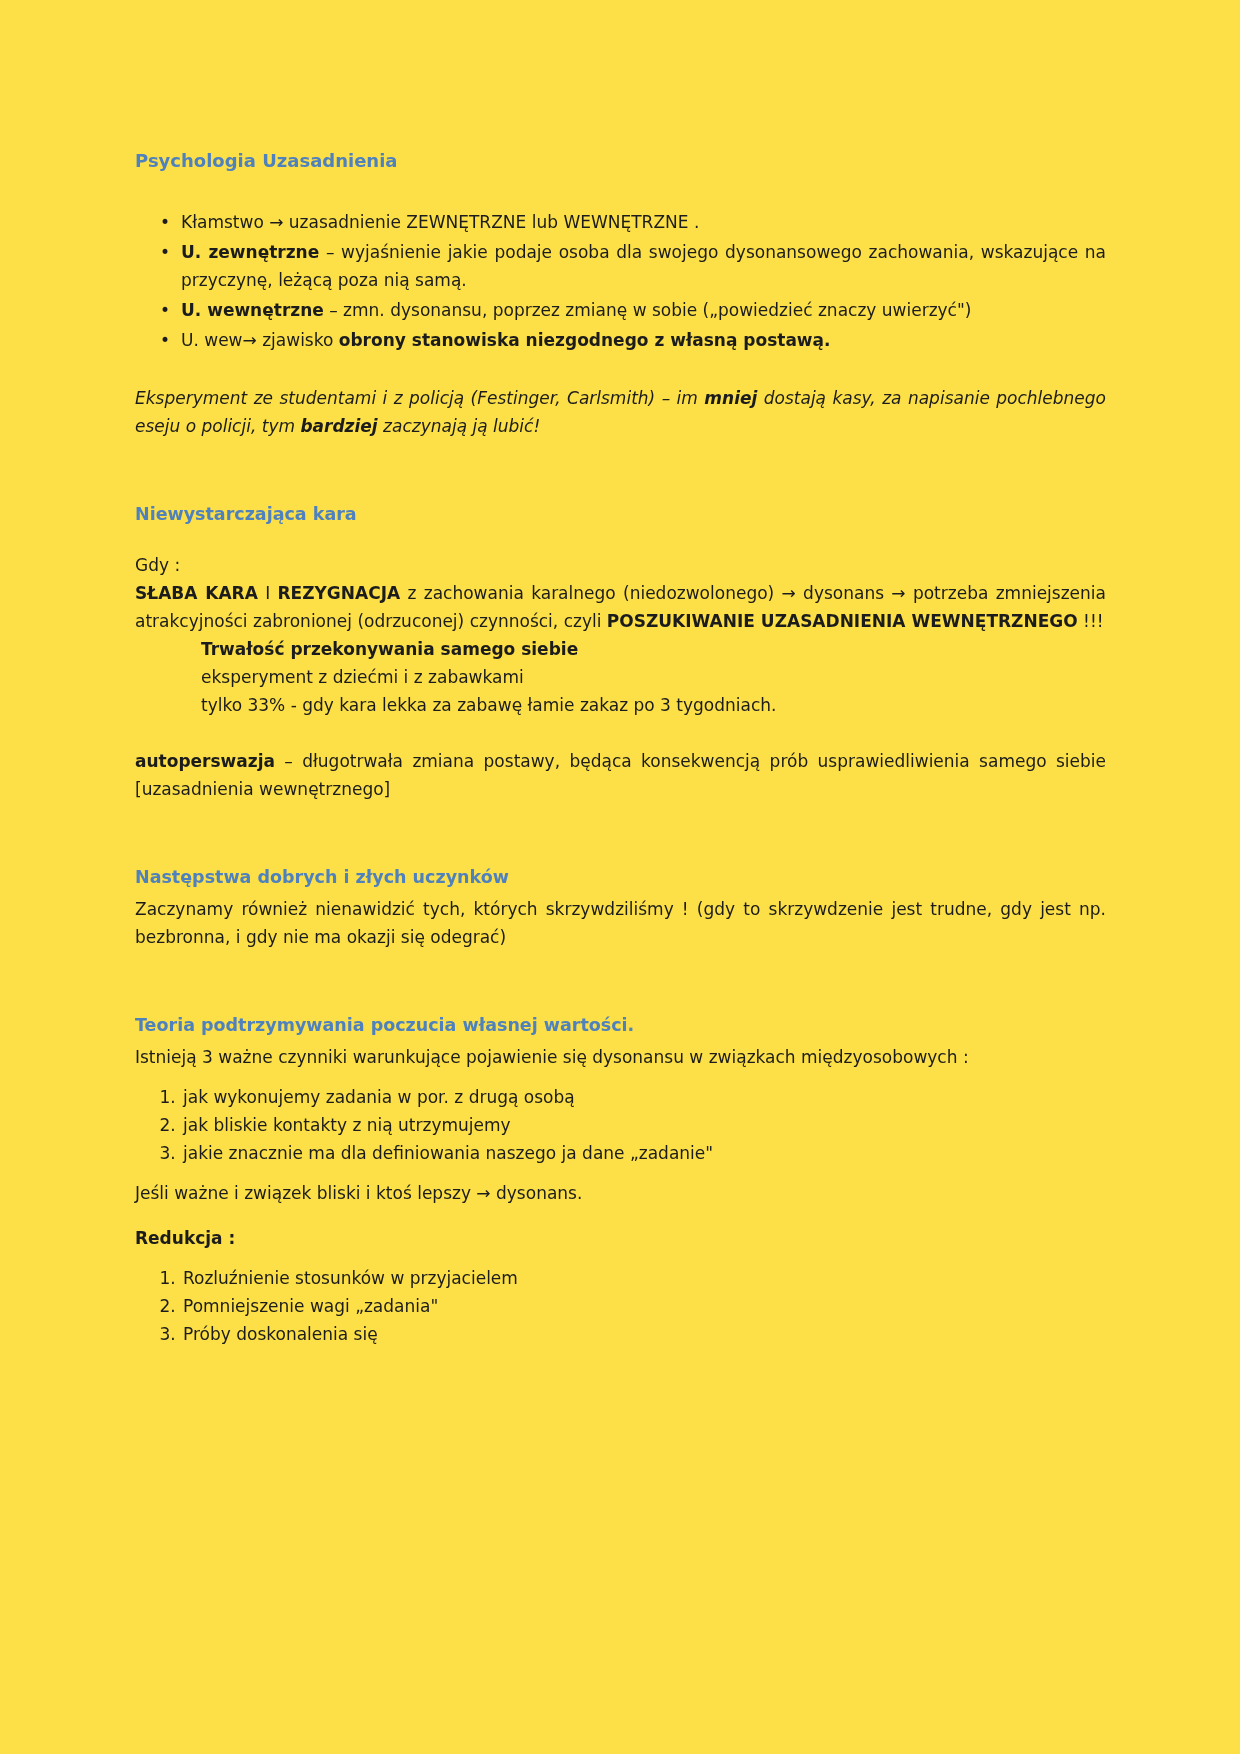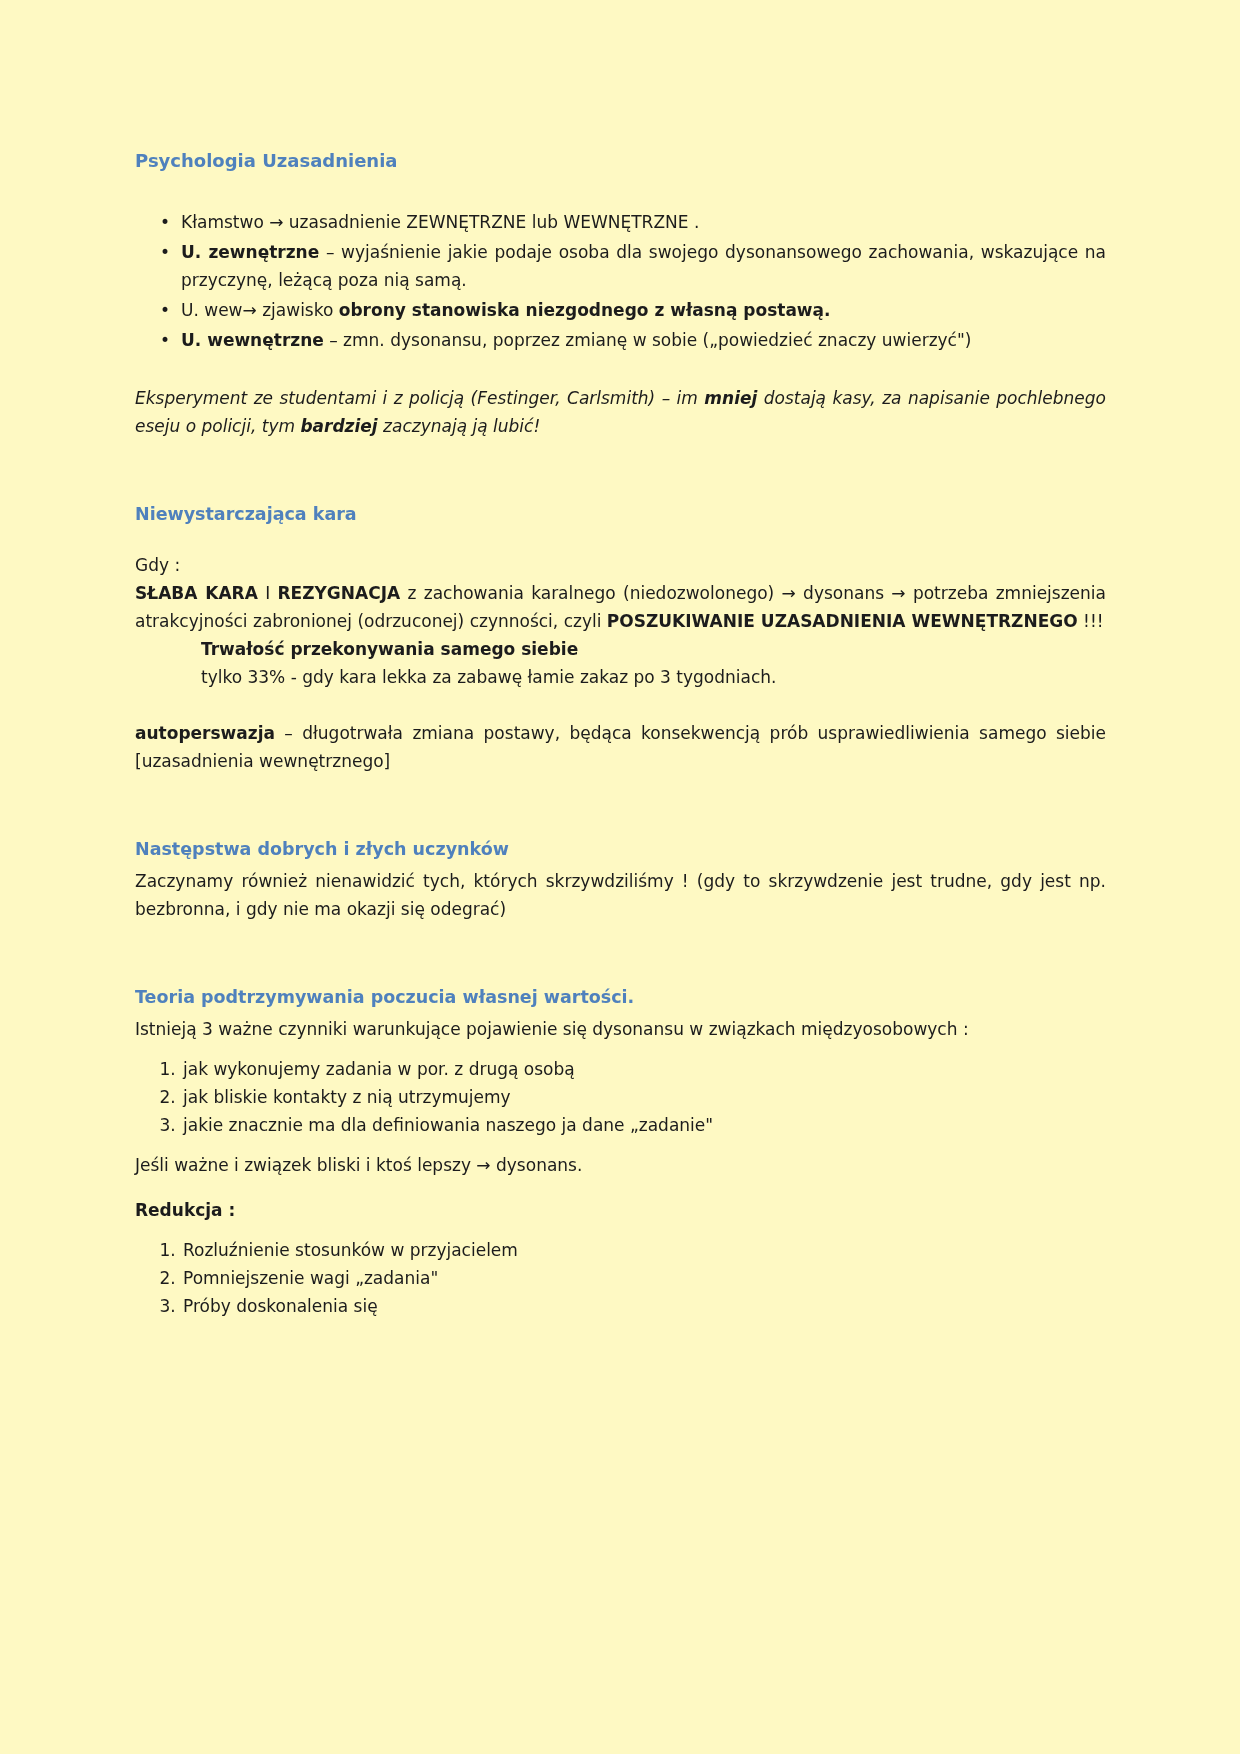--- a/index.html
+++ b/index.html
@@ -5,21 +5,21 @@
   * { box-sizing: border-box; }
   html, body { margin: 0; padding: 0; background: #ffffff; }
   .page {
     width: 1240px;
     min-height: 1754px;
     padding: 146px 134px 100px 135px;
     font-family: "DejaVu Sans", "Liberation Sans", sans-serif;
     font-size: 17px;
     line-height: 1.65;
     color: #1c1c1c;
-    background: #fef9c3;
+    background: #fde047;
   }
   .heading {
     color: #4f81bd;
     font-weight: bold;
     font-size: 17.5px;
     margin: 0;
   }
   .title { font-size: 18px; }
   .sect { margin: 60px 0 22px 0; }
   .sect.tight { margin: 60px 0 3px 0; }
@@ -58,32 +58,33 @@
 </head>
 <body>
 
 <div class="page">
 
   <h1 class="heading title">Psychologia Uzasadnienia</h1>
 
   <ul class="bullets">
     <li><span>Kłamstwo → uzasadnienie ZEWNĘTRZNE lub WEWNĘTRZNE .</span></li>
     <li><span class="run-b">U. zewnętrzne</span><span> – wyjaśnienie jakie podaje osoba dla swojego dysonansowego zachowania, wskazujące na przyczynę, leżącą poza nią samą.</span></li>
+    <li><span class="run-b">U. wewnętrzne</span><span> – zmn. dysonansu, poprzez zmianę w sobie („powiedzieć znaczy uwierzyć")</span></li>
     <li><span>U. wew→ zjawisko </span><span class="run-b">obrony stanowiska niezgodnego z własną postawą.</span></li>
-    <li><span class="run-b">U. wewnętrzne</span><span> – zmn. dysonansu, poprzez zmianę w sobie („powiedzieć znaczy uwierzyć")</span></li>
   </ul>
 
   <p class="para justify exp"><span>Eksperyment ze studentami i z policją (Festinger, Carlsmith) – im </span><span class="run-b">mniej</span><span> dostają kasy, za napisanie pochlebnego eseju o policji, tym </span><span class="run-b">bardziej</span><span> zaczynają ją lubić!</span></p>
 
   <h2 class="heading sect">Niewystarczająca kara</h2>
   <p class="para">Gdy :</p>
   <p class="para justify"><span class="run-b">SŁABA KARA</span><span> I </span><span class="run-b">REZYGNACJA</span><span> z zachowania karalnego (niedozwolonego) → dysonans → potrzeba zmniejszenia atrakcyjności zabronionej (odrzuconej) czynności, czyli </span><span class="run-b">POSZUKIWANIE UZASADNIENIA WEWNĘTRZNEGO</span><span> !!!</span></p>
 
   <div class="indent-block">
     <div><span class="run-b">Trwałość przekonywania samego siebie</span></div>
+    <div><span>eksperyment z dziećmi i z zabawkami</span></div>
     <div><span>tylko 33% - gdy kara lekka za zabawę łamie zakaz po 3 tygodniach.</span></div>
   </div>
 
   <p class="para justify autop"><span class="run-b">autoperswazja</span><span> – długotrwała zmiana postawy, będąca konsekwencją prób usprawiedliwienia samego siebie [uzasadnienia wewnętrznego]</span></p>
 
   <h2 class="heading sect tight">Następstwa dobrych i złych uczynków</h2>
   <p class="para justify">Zaczynamy również nienawidzić tych, których skrzywdziliśmy ! (gdy to skrzywdzenie jest trudne, gdy jest np. bezbronna, i gdy nie ma okazji się odegrać)</p>
 
   <h2 class="heading sect tight">Teoria podtrzymywania poczucia własnej wartości.</h2>
   <p class="para justify">Istnieją 3 ważne czynniki warunkujące pojawienie się dysonansu w związkach międzyosobowych :</p>

